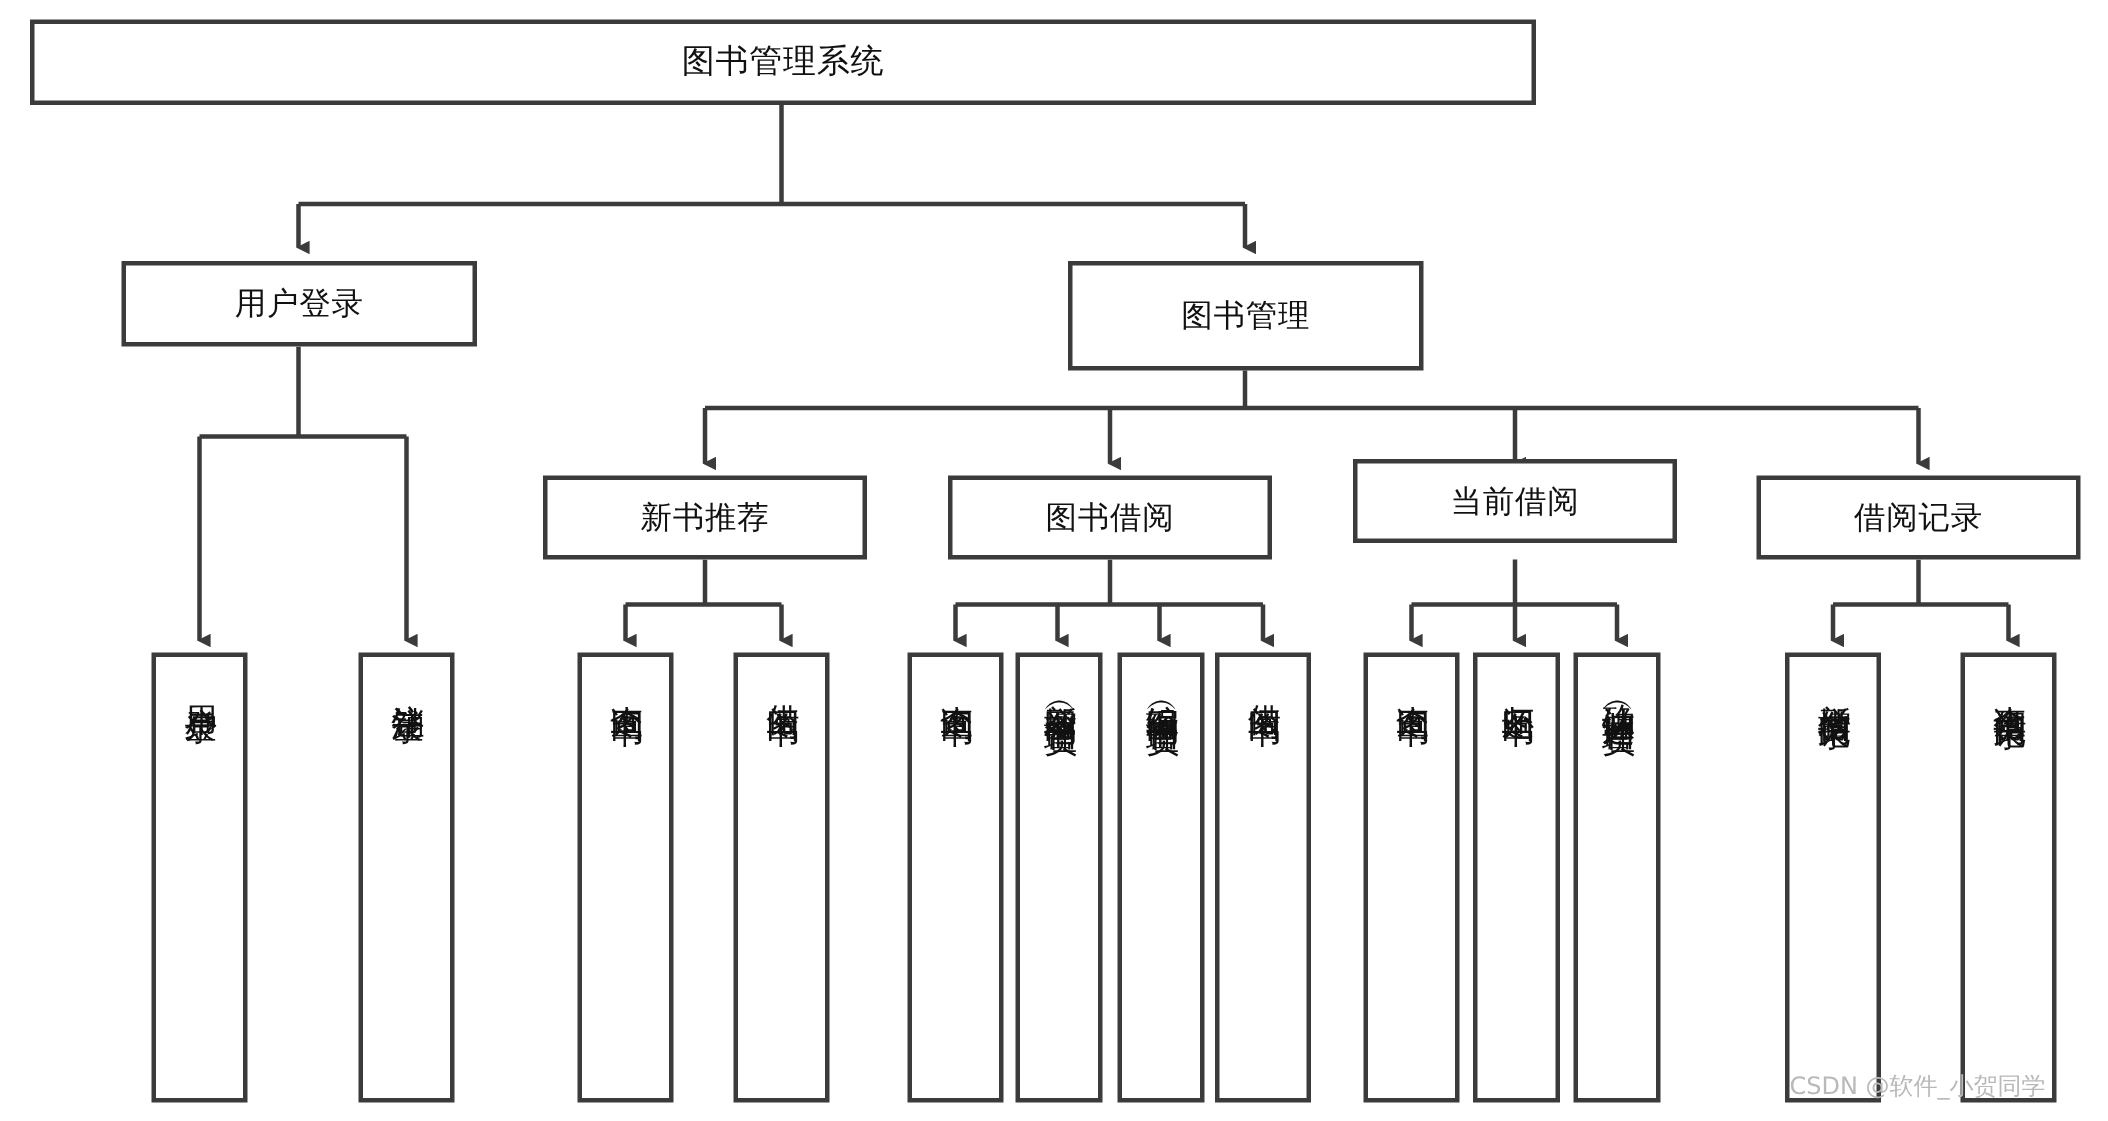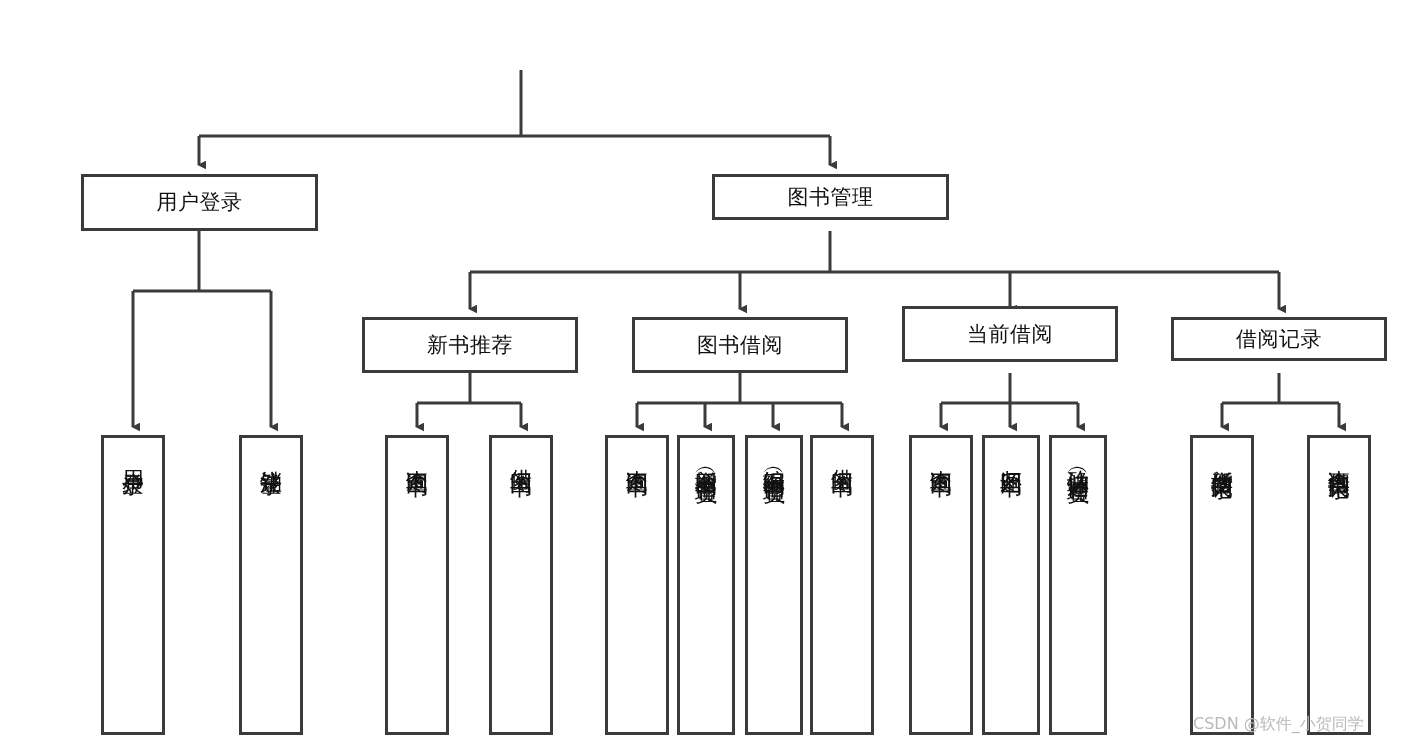--- a/index.html
+++ b/index.html
@@ -122,38 +122,41 @@
       <path d="M1010,403 L1010,427" marker-end="url(#arrow)"></path>
       <path d="M1078,403 L1078,427" marker-end="url(#arrow)"></path>
 
       <path d="M1279,373 L1279,403"></path>
       <path d="M1222,403 L1339,403"></path>
       <path d="M1222,403 L1222,427" marker-end="url(#arrow)"></path>
       <path d="M1339,403 L1339,427" marker-end="url(#arrow)"></path>
     </g>
   </svg>
 
+  <div class="node horiz root" style="left:20px; top:13px; width:1004px; height:57px;">
+    <span class="label">图书管理系统</span>
+  </div>
 
   <div class="node horiz" style="left:81px; top:174px; width:237px; height:57px;">
     <span class="label">用户登录</span>
   </div>
-  <div class="node horiz" style="left:712px; top:174px; width:237px; height:46px;">
+  <div class="node horiz" style="left:712px; top:174px; width:237px; height:73px;">
     <span class="label">图书管理</span>
   </div>
 
   <div class="node horiz" style="left:632px; top:317px; width:216px; height:56px;">
     <span class="label">图书借阅</span>
   </div>
   <div class="node horiz" style="left:362px; top:317px; width:216px; height:56px;">
     <span class="label">新书推荐</span>
   </div>
   <div class="node horiz" style="left:902px; top:306px; width:216px; height:56px;">
     <span class="label">当前借阅</span>
   </div>
-  <div class="node horiz" style="left:1171px; top:317px; width:216px; height:44px;">
+  <div class="node horiz" style="left:1171px; top:317px; width:216px; height:56px;">
     <span class="label">借阅记录</span>
   </div>
 
   <div class="node vert" style="left:101px; top:435px; width:64px; height:300px;">
     <span class="label">用户登录</span>
   </div>
   <div class="node vert" style="left:239px; top:435px; width:64px; height:300px;">
     <span class="label">注销登录</span>
   </div>
 

